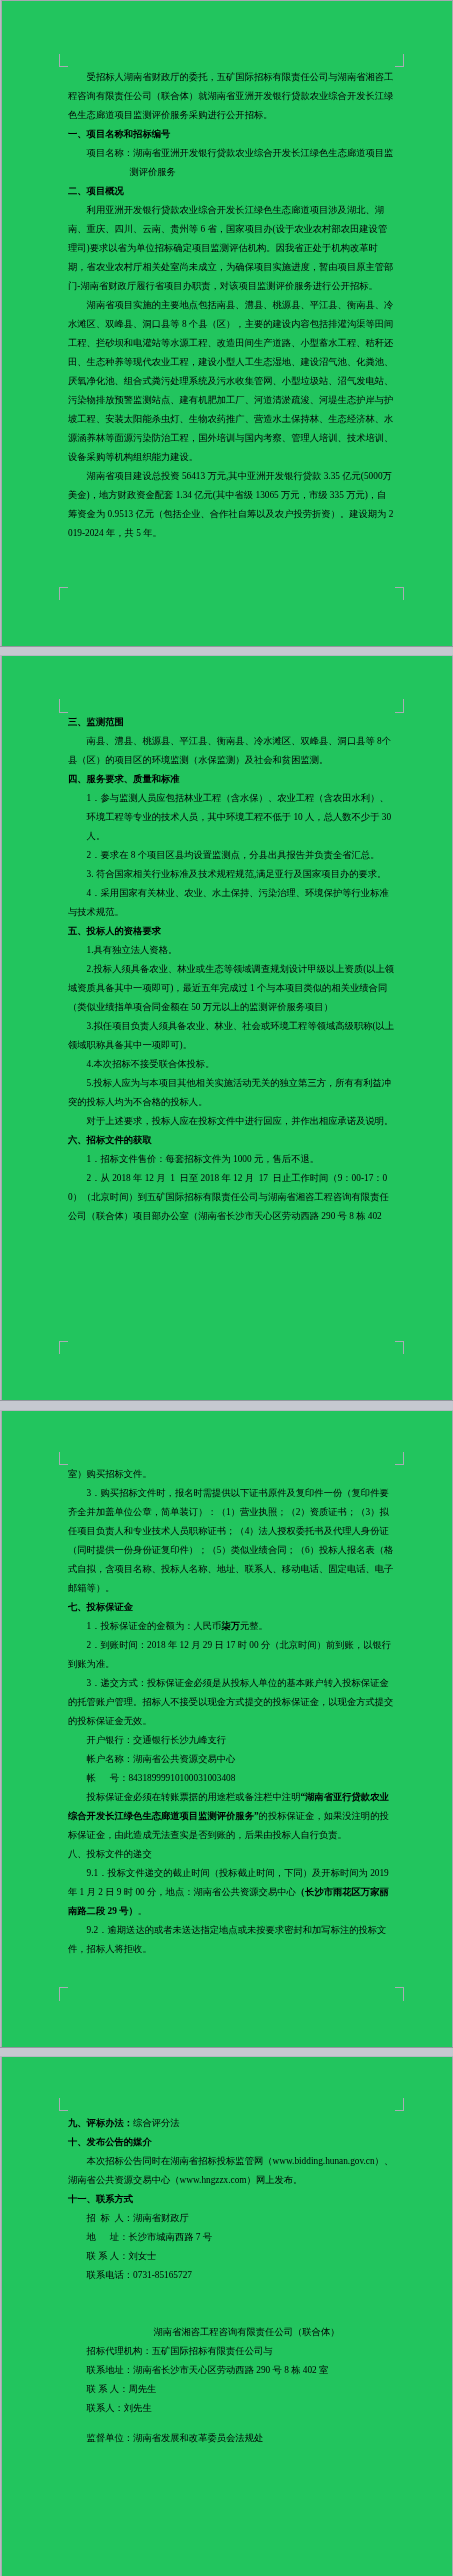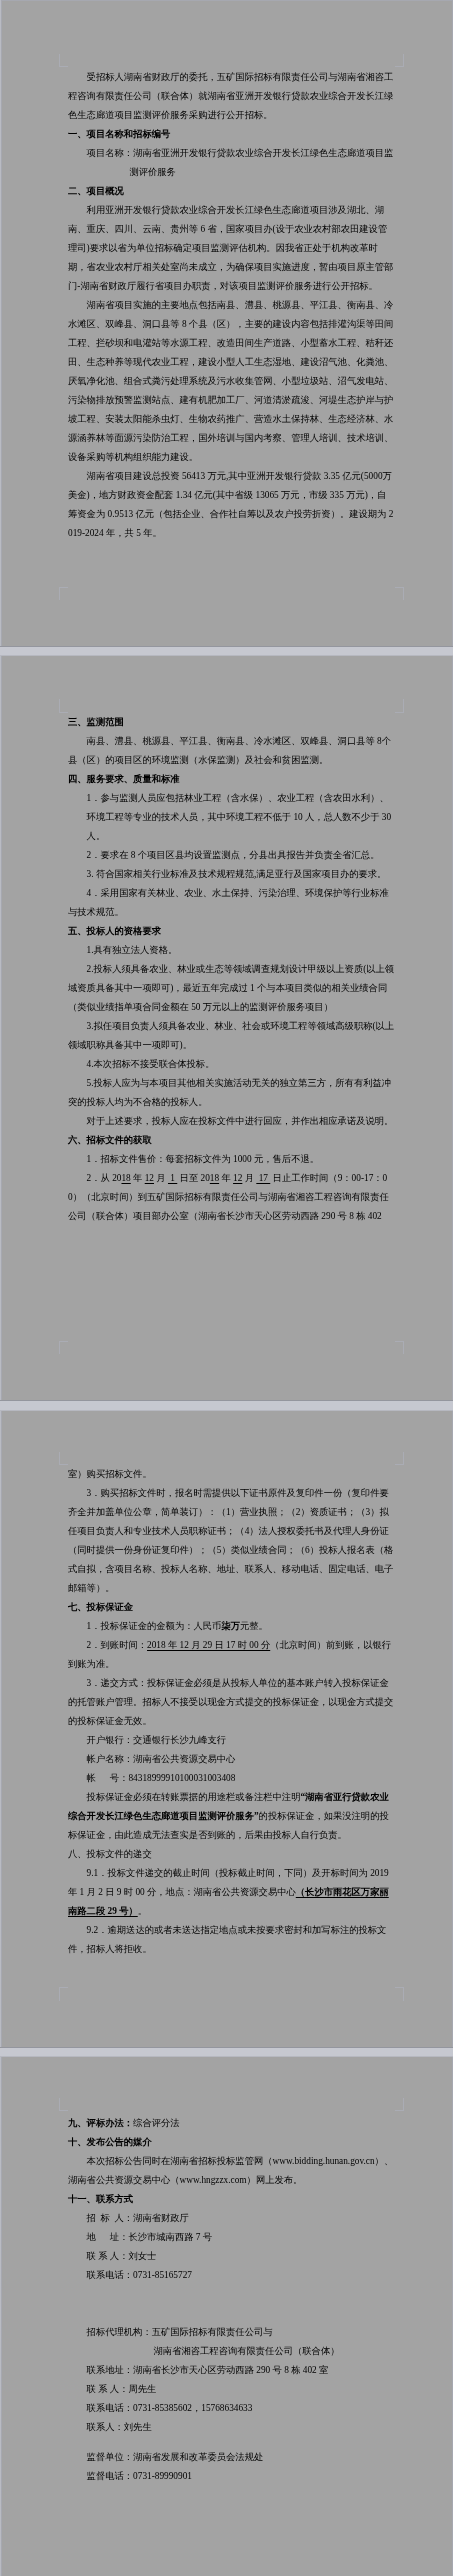--- a/index.html
+++ b/index.html
@@ -5,21 +5,21 @@
   html,body{margin:0;padding:0;}
   body{
     width:454px;
     background:#b9bbc3;
     font-family:"Liberation Serif","DejaVu Serif",serif;
     color:#000;
   }
   .doc{width:454px;}
   .page{
     position:relative;
-    background:#a3a3a3;
+    background:#22c55e;
     margin:0 1px;
     border-left:0.5px solid #a6a8b0;
     border-right:0.5px solid #a6a8b0;
     box-sizing:border-box;
     overflow:hidden;
   }
   .p1{height:646px;border-top:0.5px solid #a6a8b0;}
   .p2{height:744px;}
   .p3{height:636px;}
   .p4{height:637px;}
@@ -41,21 +41,21 @@
   .p3 .content{padding-top:54px;}
   .p4 .content{padding-top:57px;}
   .para{margin:0;white-space:pre-wrap;word-break:break-all;}
   .indent{text-indent:2em;}
   .flush{text-indent:0;}
   .block{padding-left:2em;text-indent:0;}
   .hang{padding-left:6.6em;text-indent:-4.6em;}
   .deep{padding-left:9.2em;text-indent:0;}
   .gap{margin-top:11.3px;}
   .b{font-weight:bold;}
-  .u{text-decoration:underline;text-underline-offset:2.1px;}
+  .u{text-underline-offset:2.1px;}
   
   .mark{position:absolute;width:8.2px;height:12.4px;}
   .mark.tl{left:57px;border-left:0.5px solid #aaacb4;border-bottom:0.5px solid #aaacb4;}
   .mark.tr{right:48px;border-right:0.5px solid #aaacb4;border-bottom:0.5px solid #aaacb4;}
   .mark.bl{left:57px;border-left:0.5px solid #aaacb4;border-top:0.5px solid #aaacb4;}
   .mark.br{right:48px;border-right:0.5px solid #aaacb4;border-top:0.5px solid #aaacb4;}
   .p1 .mark.tl,.p1 .mark.tr{top:53px;}
   .p2 .mark.tl,.p2 .mark.tr{top:43px;}
   .p3 .mark.tl,.p3 .mark.tr{top:41px;}
   .p4 .mark.tl,.p4 .mark.tr{top:41px;}
@@ -145,25 +145,23 @@
         <p class="para flush"><span class="b">九、评标办法：</span><span>综合评分法</span></p>
         <p class="para flush"><span class="b">十、发布公告的媒介</span></p>
         <p class="para indent"><span>本次招标公告同时在湖南省招标投标监管网（www.bidding.hunan.gov.cn）、湖南省公共资源交易中心（www.hngzzx.com）网上发布。</span></p>
         <p class="para flush"><span class="b">十一、联系方式</span></p>
         <p class="para indent"><span>招  标  人：湖南省财政厅</span></p>
         <p class="para indent"><span>地      址：长沙市城南西路 7 号</span></p>
         <p class="para indent"><span>联 系 人：刘女士</span></p>
         <p class="para indent"><span>联系电话：0731-85165727</span></p>
         <p class="para indent"><span> </span></p>
         <p class="para indent"><span> </span></p>
+        <p class="para deep"><span>湖南省湘咨工程咨询有限责任公司（联合体）</span></p>
         <p class="para indent"><span>招标代理机构：五矿国际招标有限责任公司与</span></p>
-        <p class="para deep"><span>湖南省湘咨工程咨询有限责任公司（联合体）</span></p>
         <p class="para indent"><span>联系地址：湖南省长沙市天心区劳动西路 290 号 8 栋 402 室</span></p>
         <p class="para indent"><span>联 系 人：周先生</span></p>
-        <p class="para indent"><span>联系电话：0731-85385602，15768634633</span></p>
         <p class="para indent"><span>联系人：刘先生</span></p>
         <p class="para indent gap"><span>监督单位：湖南省发展和改革委员会法规处</span></p>
-        <p class="para indent"><span>监督电话：0731-89990901</span></p>
       </div>
   </div>
 
 </div>
 
 
 </body></html>

